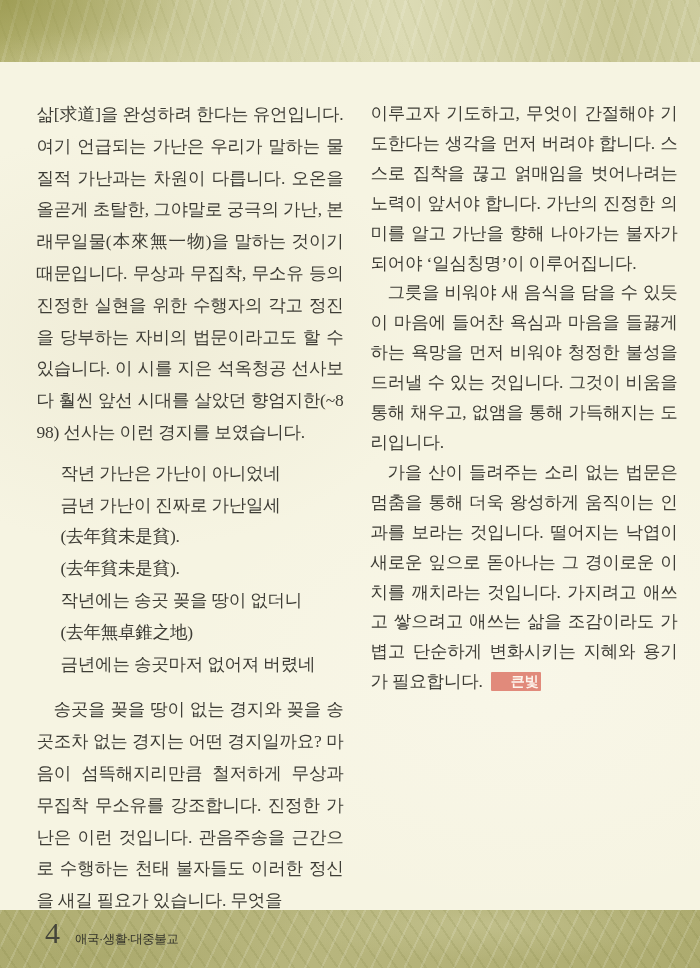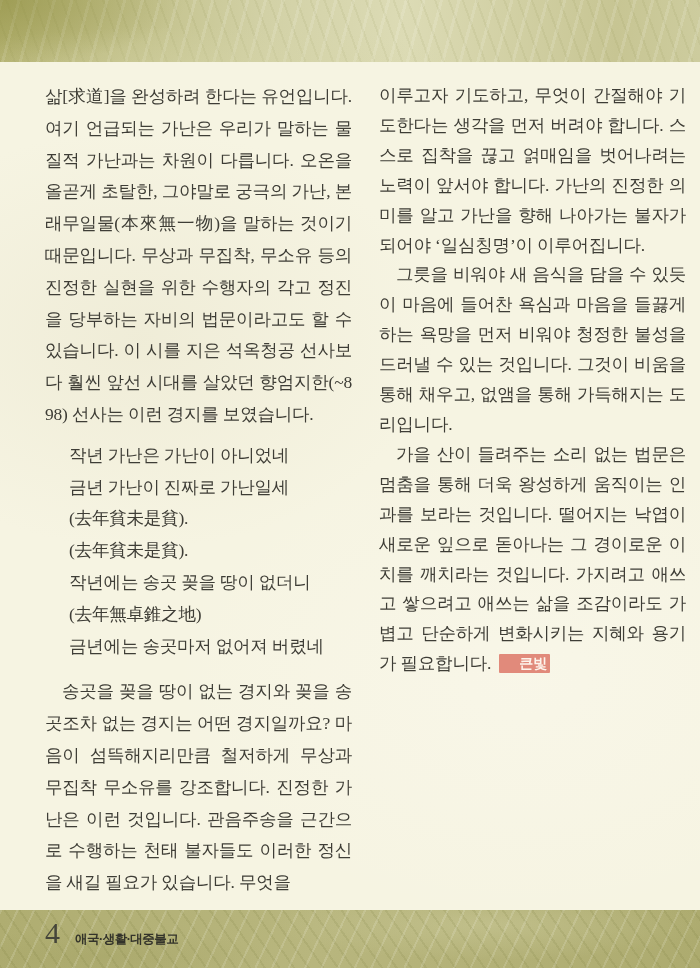--- a/index.html
+++ b/index.html
@@ -41,28 +41,28 @@
     position: absolute; left: 45px; top: 6px;
     display: flex; align-items: baseline;
   }
   .pagenum {
     font-size: 30px; font-weight: 400; color: #45453a;
     font-family: "Liberation Serif", serif;
   }
   .footer-label {
     margin-left: 15px;
     font-family: "Liberation Sans", sans-serif;
-    font-size: 12.5px; font-weight: bold; letter-spacing: -0.5px;
+    font-size: 12.5px; font-weight: normal; letter-spacing: -0.5px;
     color: #33332a;
   }
   
   .content {
     position: absolute; top: 62px; left: 45px; right: 31px; bottom: 58px;
-    padding-top: 19px;
-    display: flex; gap: 11px;
+    padding-top: 37px;
+    display: flex; gap: 11px; justify-content: center;
   }
   .col {
     width: 307px; flex: 0 0 307px;
     font-size: 17.5px;
     letter-spacing: -0.2px;
     text-align: justify;
     word-break: break-all;
   }
   .col-left  { line-height: 31.8px; }
   .col-right { line-height: 29.9px; margin-left: 16px; }

